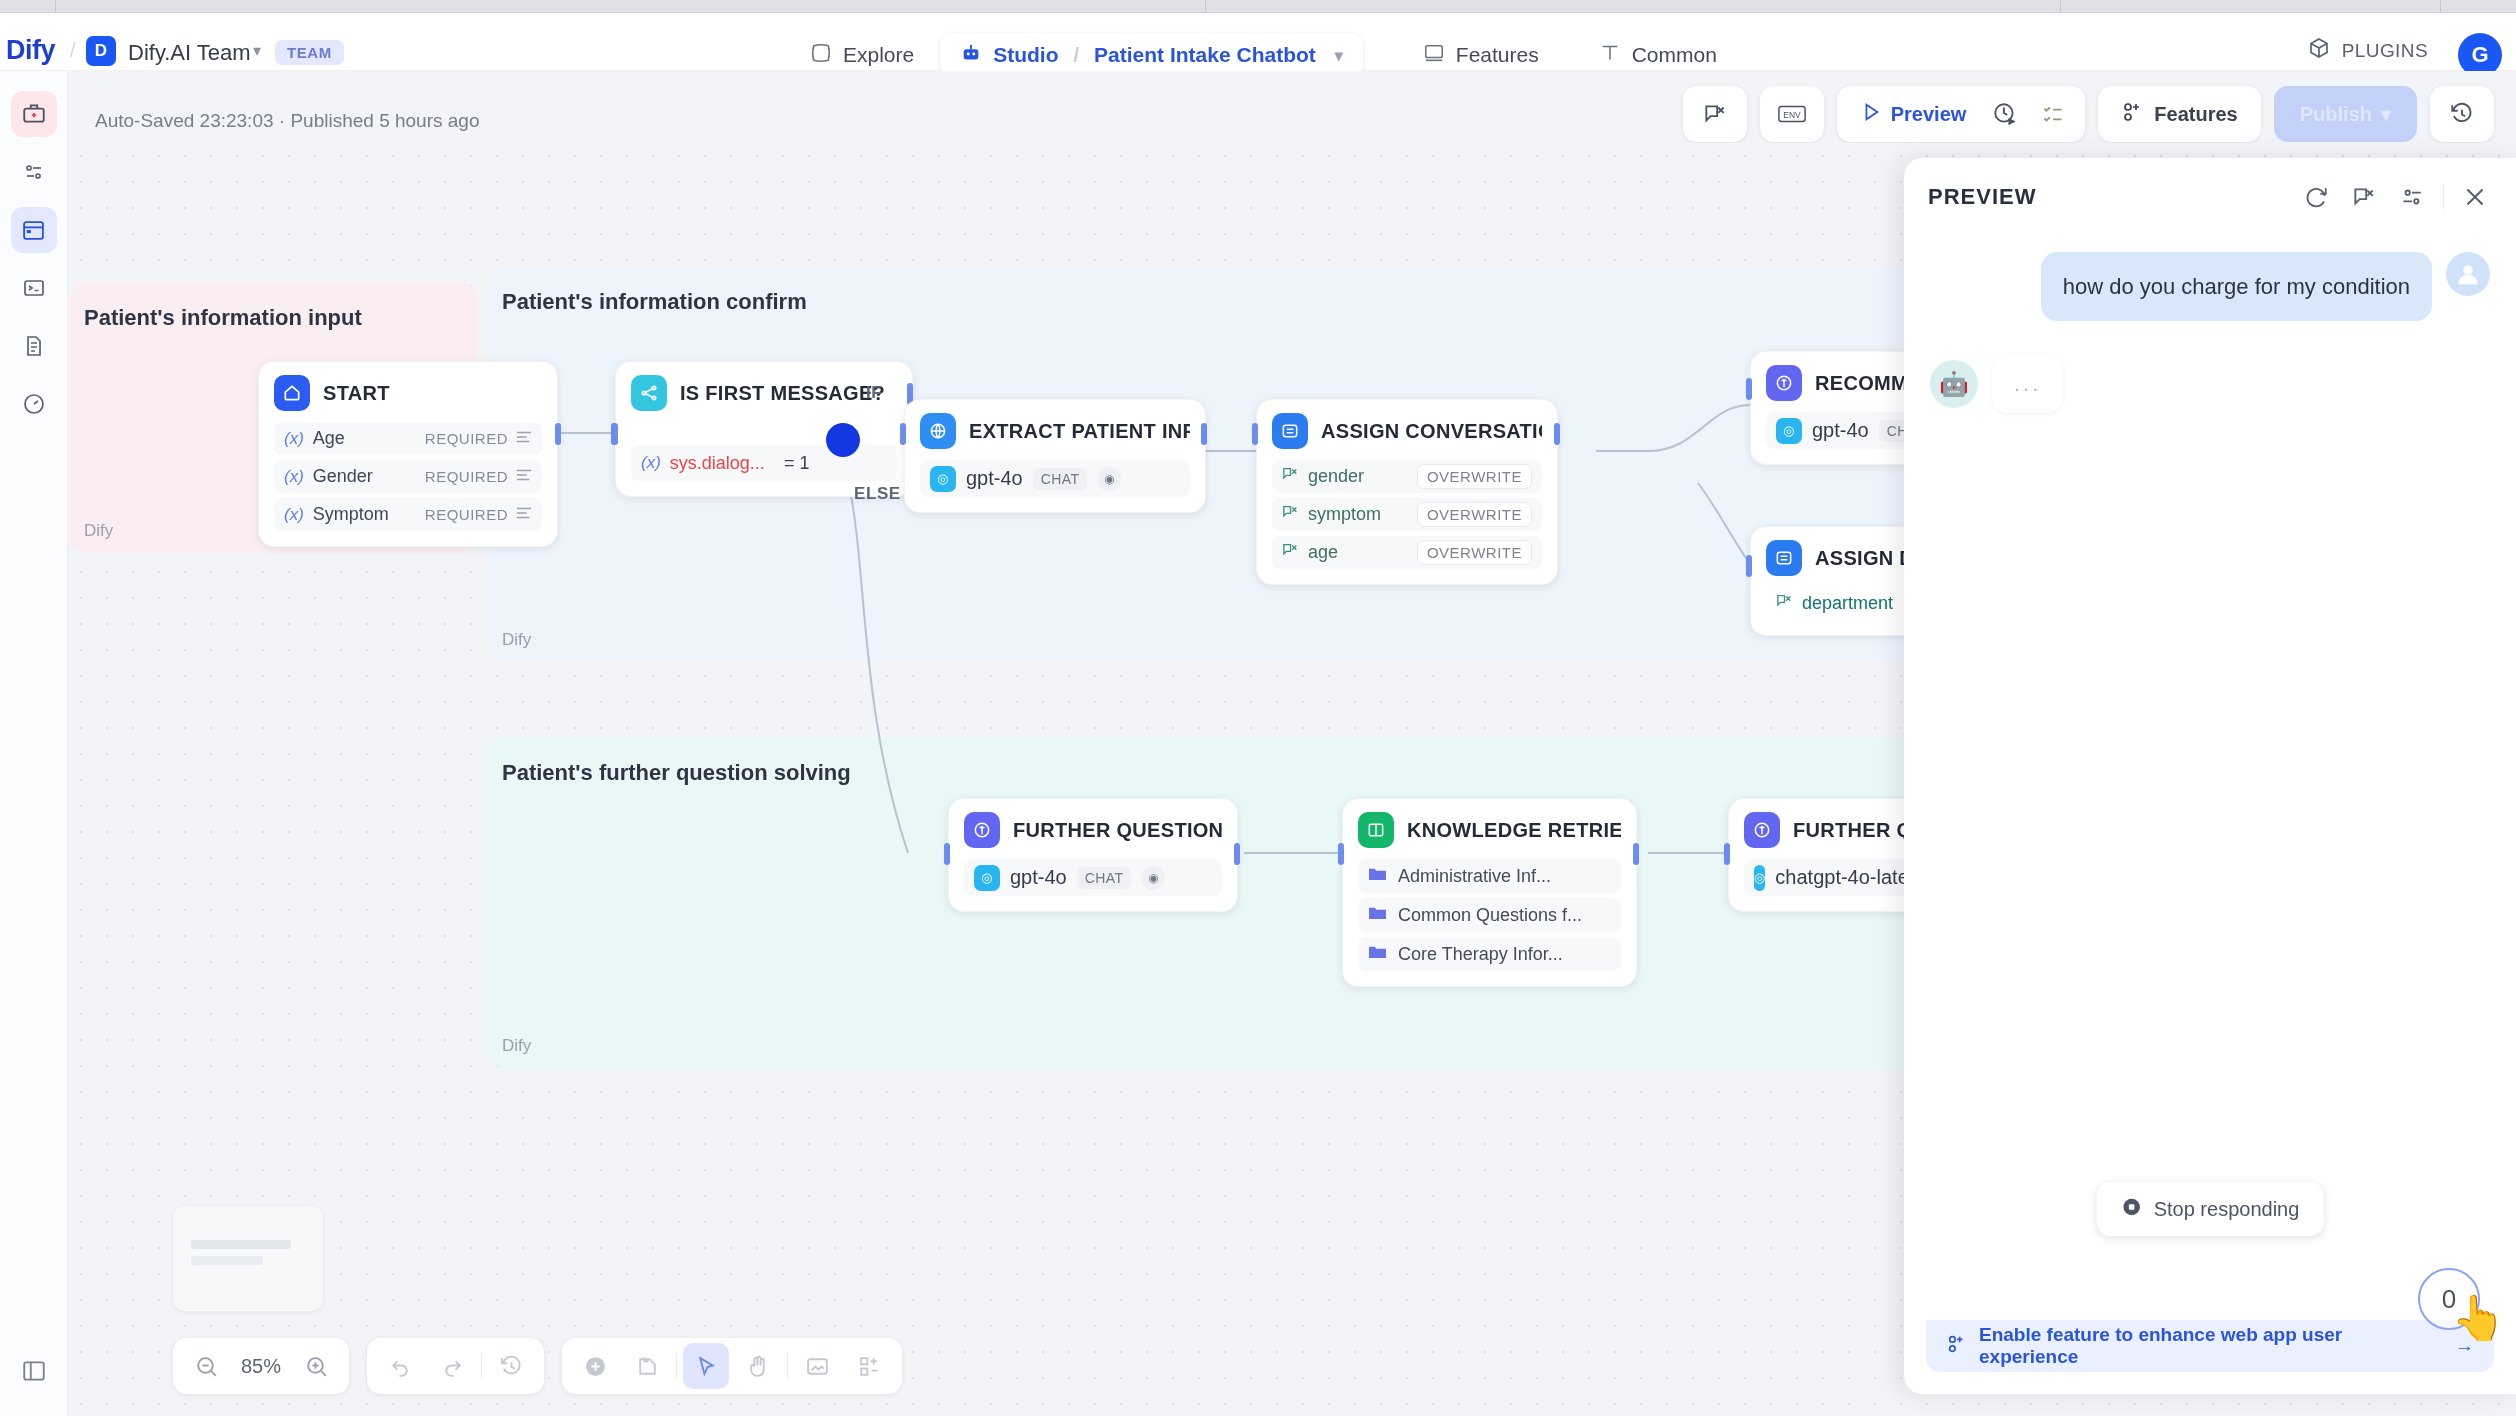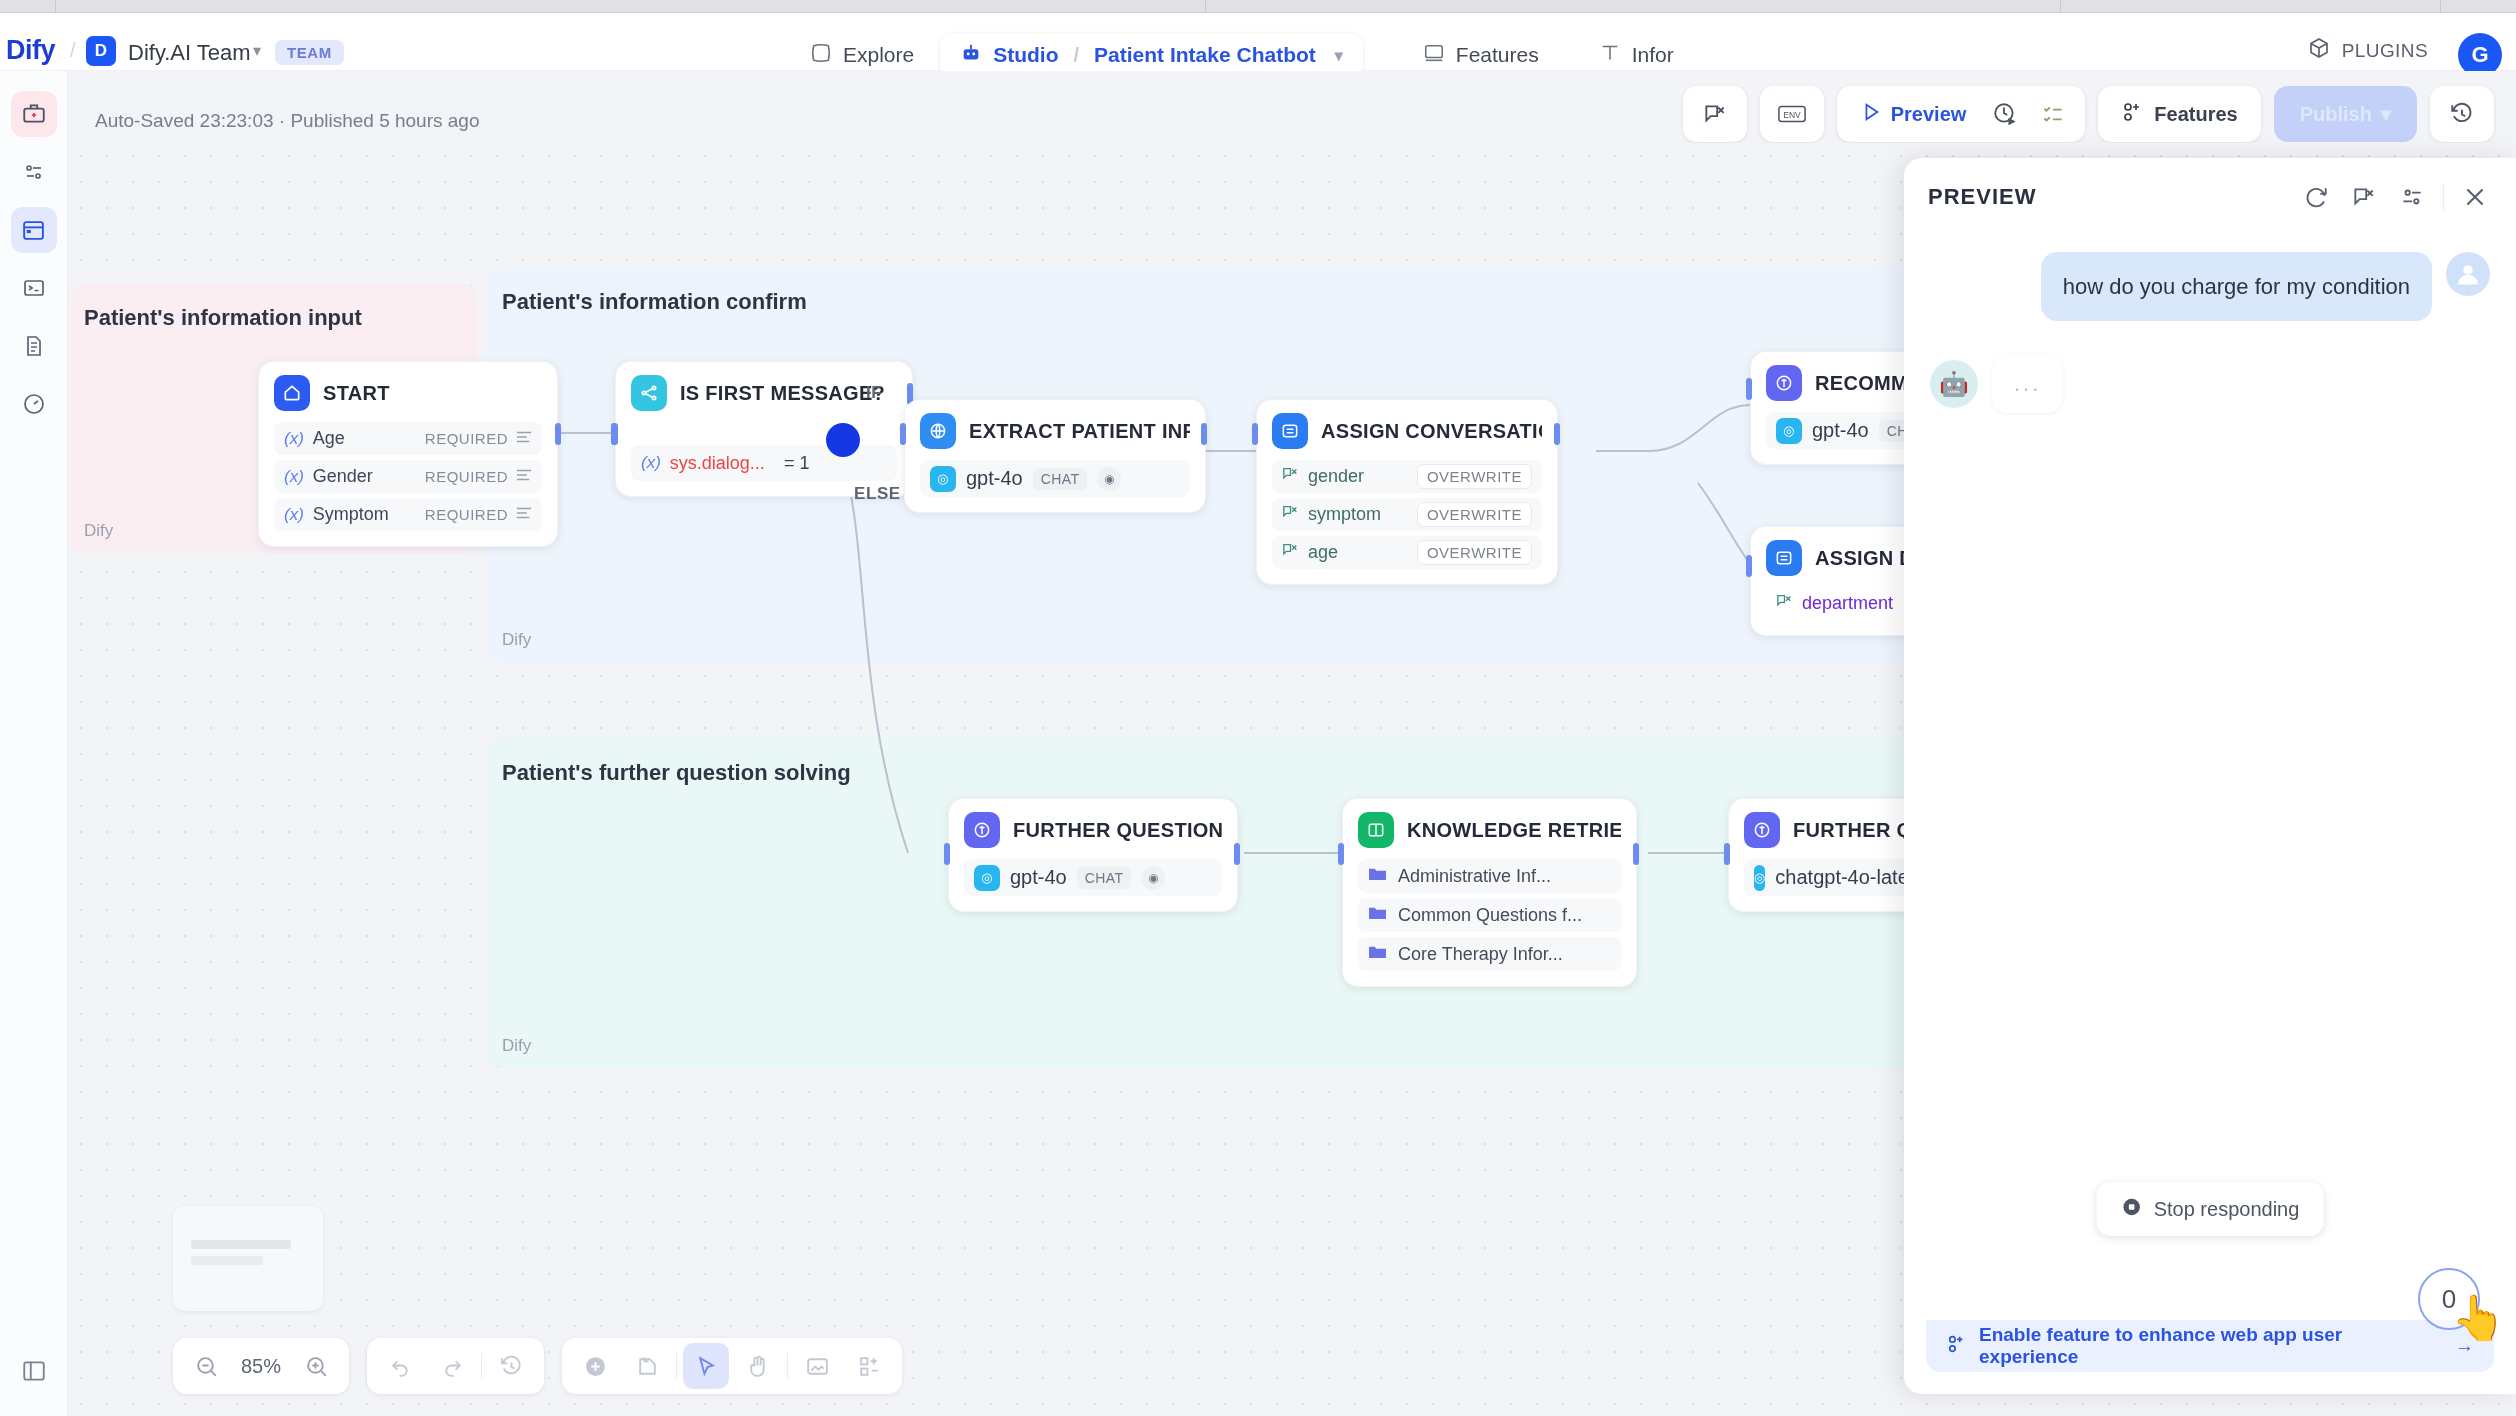--- a/index.html
+++ b/index.html
@@ -309,21 +309,21 @@
           </svg>
         </span>
         <span>Features</span>
       </div>
       <div class="nav-item" style="margin-left:14px">
         <span>
           <svg width="22" height="22" viewBox="0 0 24 24" fill="none" stroke="#6b7280" stroke-width="1.7">
             <path d="M4 5h16M12 5v14"></path>
           </svg>
         </span>
-        <span>Infor</span>
+        <span>Common</span>
       </div>
     </div>
 
     <div class="plugins-group">
       <span>
         <svg width="24" height="24" viewBox="0 0 24 24" fill="none" stroke="#5b6170" stroke-width="1.7">
           <path d="M12 3l8 4.5v9L12 21l-8-4.5v-9L12 3z"></path>
             <path d="M12 12l8-4.5M12 12v9M12 12L4 7.5"></path>
         </svg>
       </span>
@@ -658,21 +658,21 @@
         </div>
         <div class="node-title">ASSIGN DEPARTMENT</div>
       </div>
       <div class="node-row" style="margin-bottom:0;background:transparent">
         <span class="var-left">
             <span>
           <svg width="17" height="15" viewBox="0 0 20 18" fill="none" stroke="#3f8e7e" stroke-width="1.6">
                 <path d="M2 2h8v8H5l-3 3z"></path>
                 <path d="M12 3l5 5M17 3l-5 5"></path>
               </svg></span>
-          <span style="color:#6d28d9">department</span>
+          <span style="color:#0f766e">department</span>
           </span>
       </div>
     </div>
     <div class="port" style="left:1678px;top:412px"></div>
 
     <div class="node faded" style="left:2080px;top:383px;width:300px;">
       <div class="node-head">
         <div class="node-ico" style="background:#f0a13a">
           <svg width="20" height="20" viewBox="0 0 24 24" fill="none" stroke="#fff" stroke-width="1.8">
               <path d="M4 5h16v10H9l-5 4z"></path>

